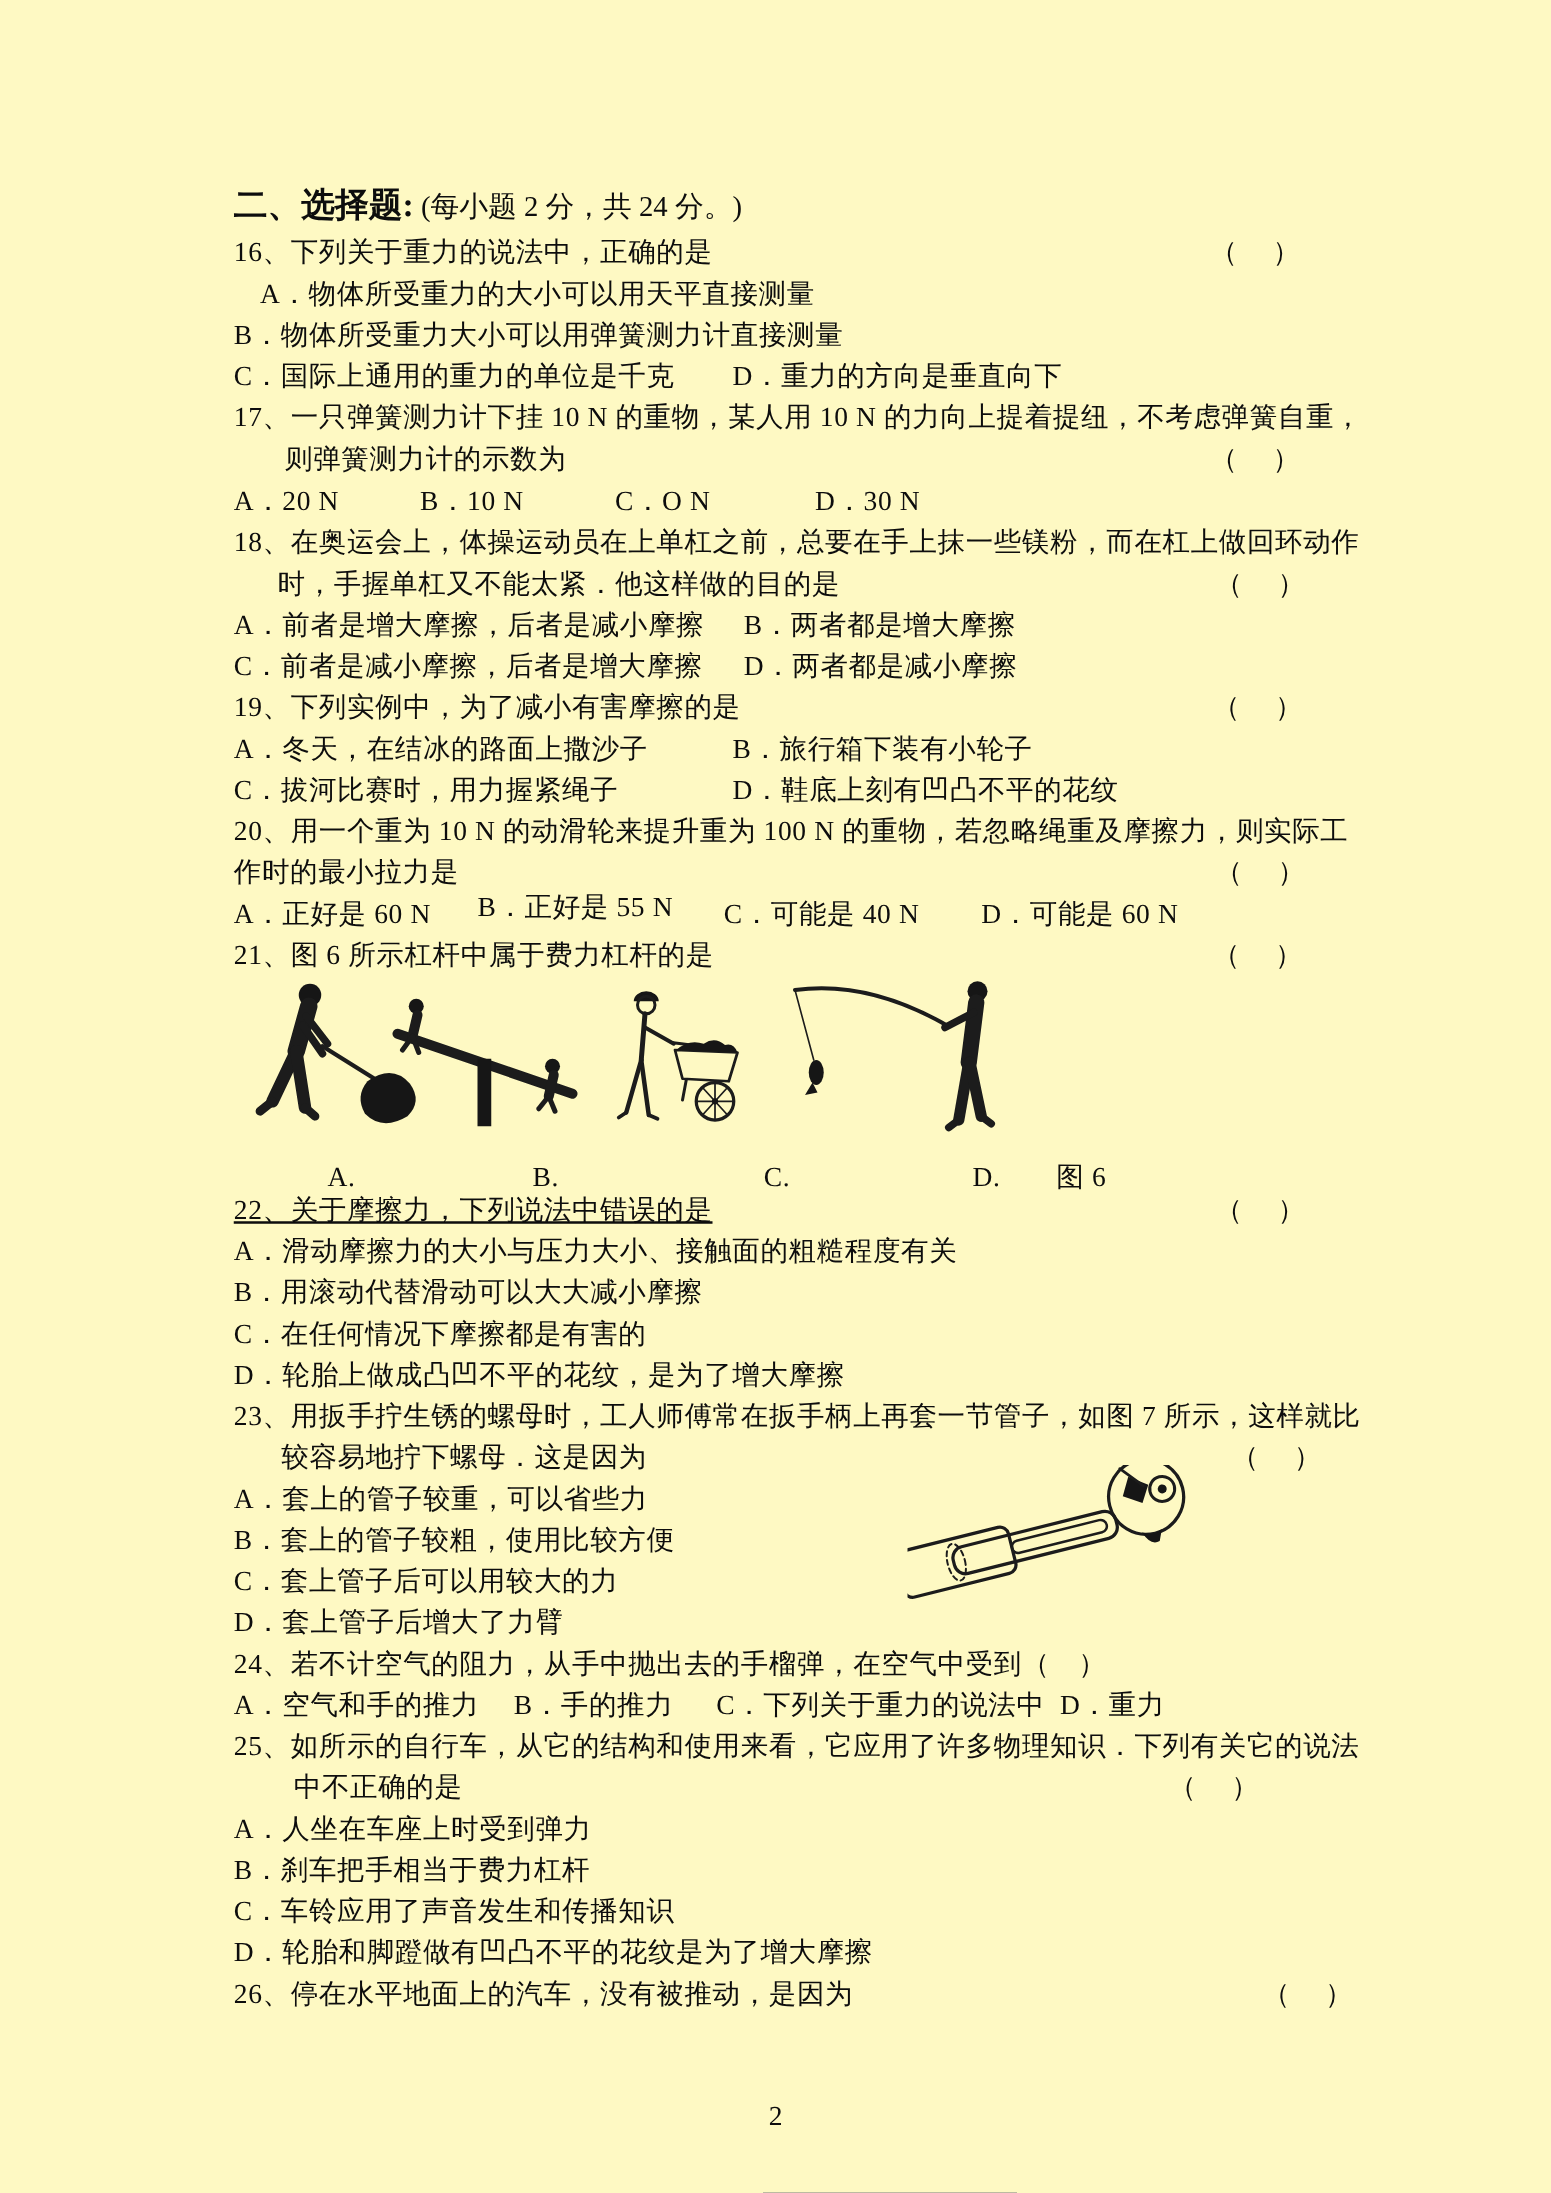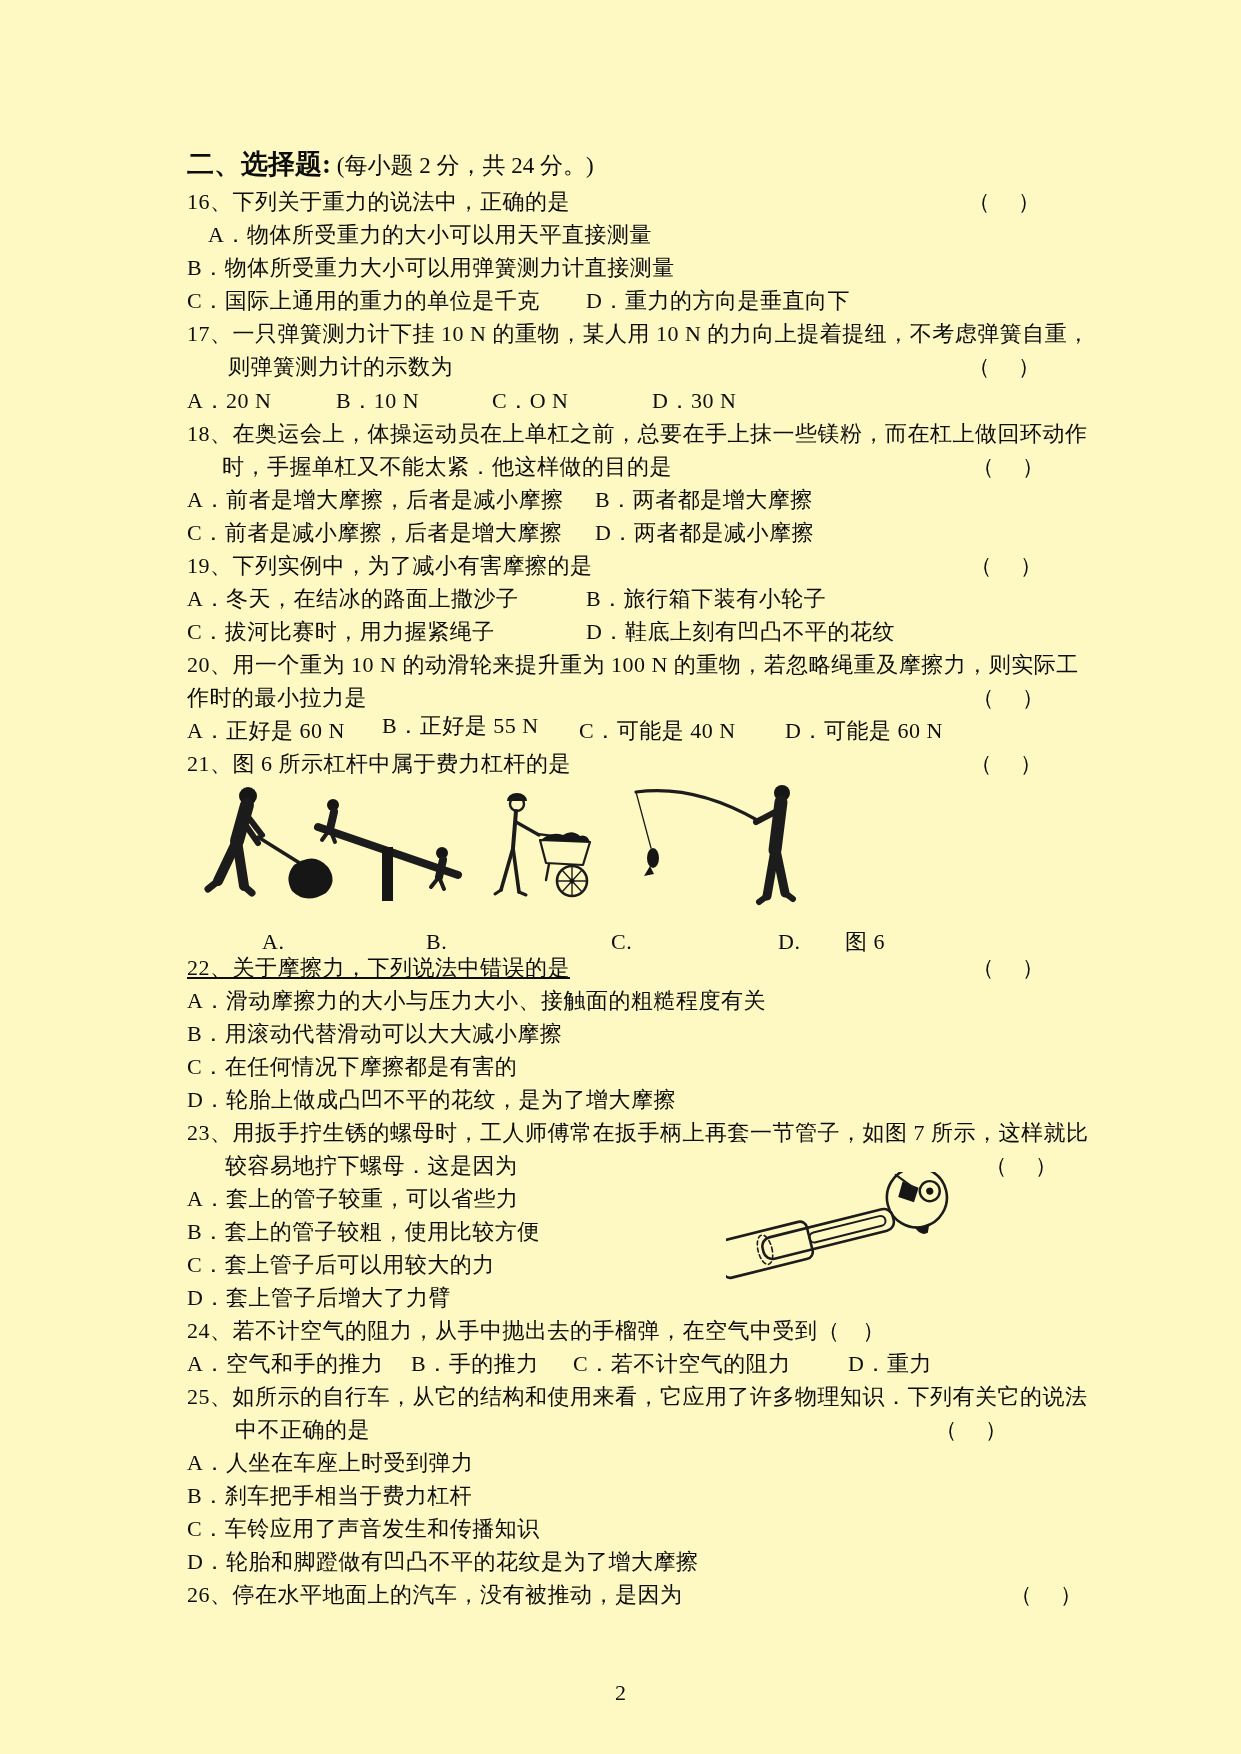--- a/index.html
+++ b/index.html
@@ -88,21 +88,21 @@
       <div class="seg" style="left: 187px; top: 1119px;">23、用扳手拧生锈的螺母时，工人师傅常在扳手柄上再套一节管子，如图 7 所示，这样就比</div>
       <div class="seg" style="left: 225px; top: 1152px;">较容易地拧下螺母．这是因为</div>
       <div class="seg paren" style="left: 985px; top: 1152px;">（　）</div>
       <div class="seg" style="left: 187px; top: 1185px;">A．套上的管子较重，可以省些力</div>
       <div class="seg" style="left: 187px; top: 1218px;">B．套上的管子较粗，使用比较方便</div>
       <div class="seg" style="left: 187px; top: 1251px;">C．套上管子后可以用较大的力</div>
       <div class="seg" style="left: 187px; top: 1284px;">D．套上管子后增大了力臂</div>
       <div class="seg" style="left: 187px; top: 1317px;">24、若不计空气的阻力，从手中抛出去的手榴弹，在空气中受到（　）</div>
       <div class="seg" style="left: 187px; top: 1350px;">A．空气和手的推力</div>
       <div class="seg" style="left: 411px; top: 1350px;">B．手的推力</div>
-      <div class="seg" style="left: 573px; top: 1350px;">C．若不计空气的阻力</div>
+      <div class="seg" style="left: 573px; top: 1350px;">C．下列关于重力的说法中</div>
       <div class="seg" style="left: 848px; top: 1350px;">D．重力</div>
       <div class="seg" style="left: 187px; top: 1383px;">25、如所示的自行车，从它的结构和使用来看，它应用了许多物理知识．下列有关它的说法</div>
       <div class="seg" style="left: 235px; top: 1416px;">中不正确的是</div>
       <div class="seg paren" style="left: 935px; top: 1416px;">（　）</div>
       <div class="seg" style="left: 187px; top: 1449px;">A．人坐在车座上时受到弹力</div>
       <div class="seg" style="left: 187px; top: 1482px;">B．刹车把手相当于费力杠杆</div>
       <div class="seg" style="left: 187px; top: 1515px;">C．车铃应用了声音发生和传播知识</div>
       <div class="seg" style="left: 187px; top: 1548px;">D．轮胎和脚蹬做有凹凸不平的花纹是为了增大摩擦</div>
       <div class="seg" style="left: 187px; top: 1581px;">26、停在水平地面上的汽车，没有被推动，是因为</div>
       <div class="seg paren" style="left: 1010px; top: 1581px;">（　）</div>

